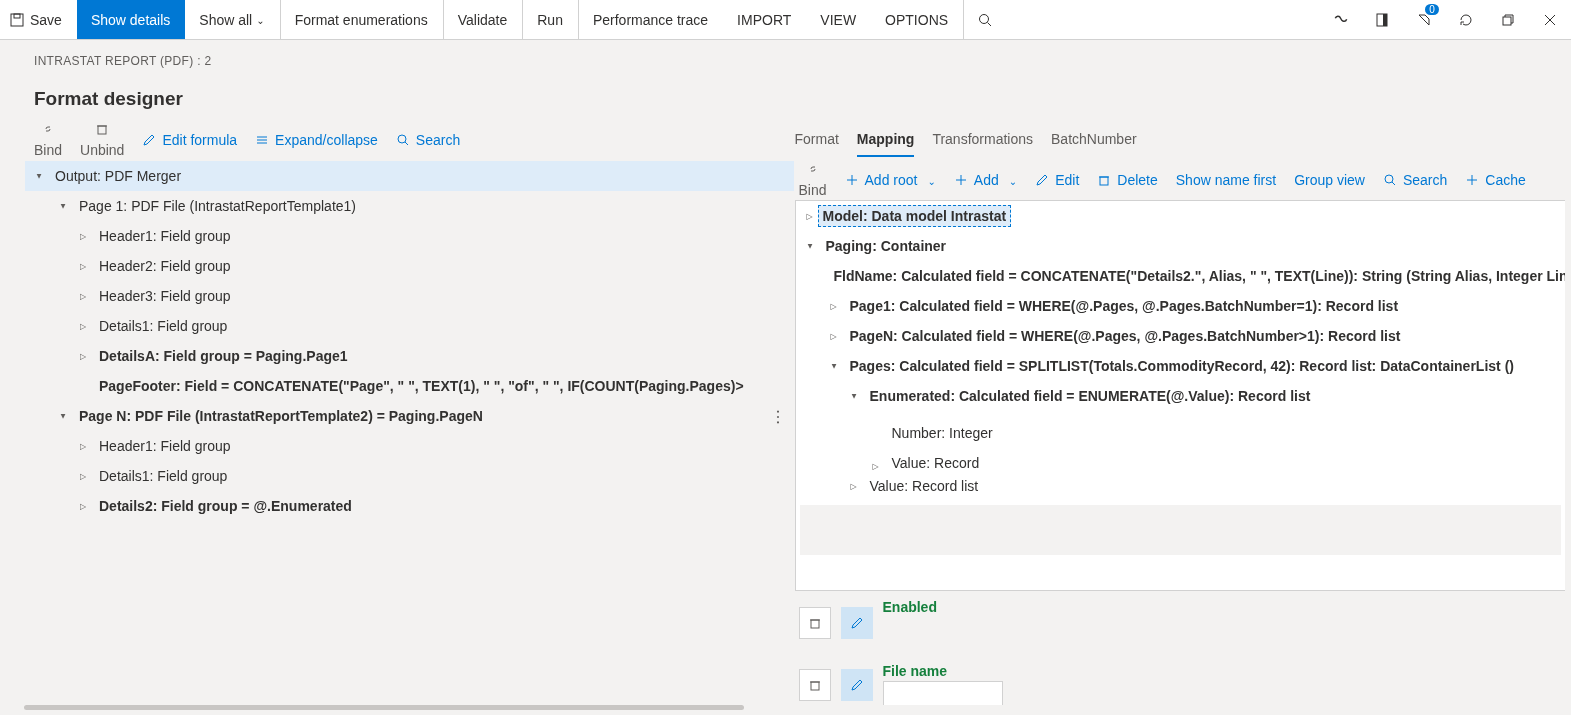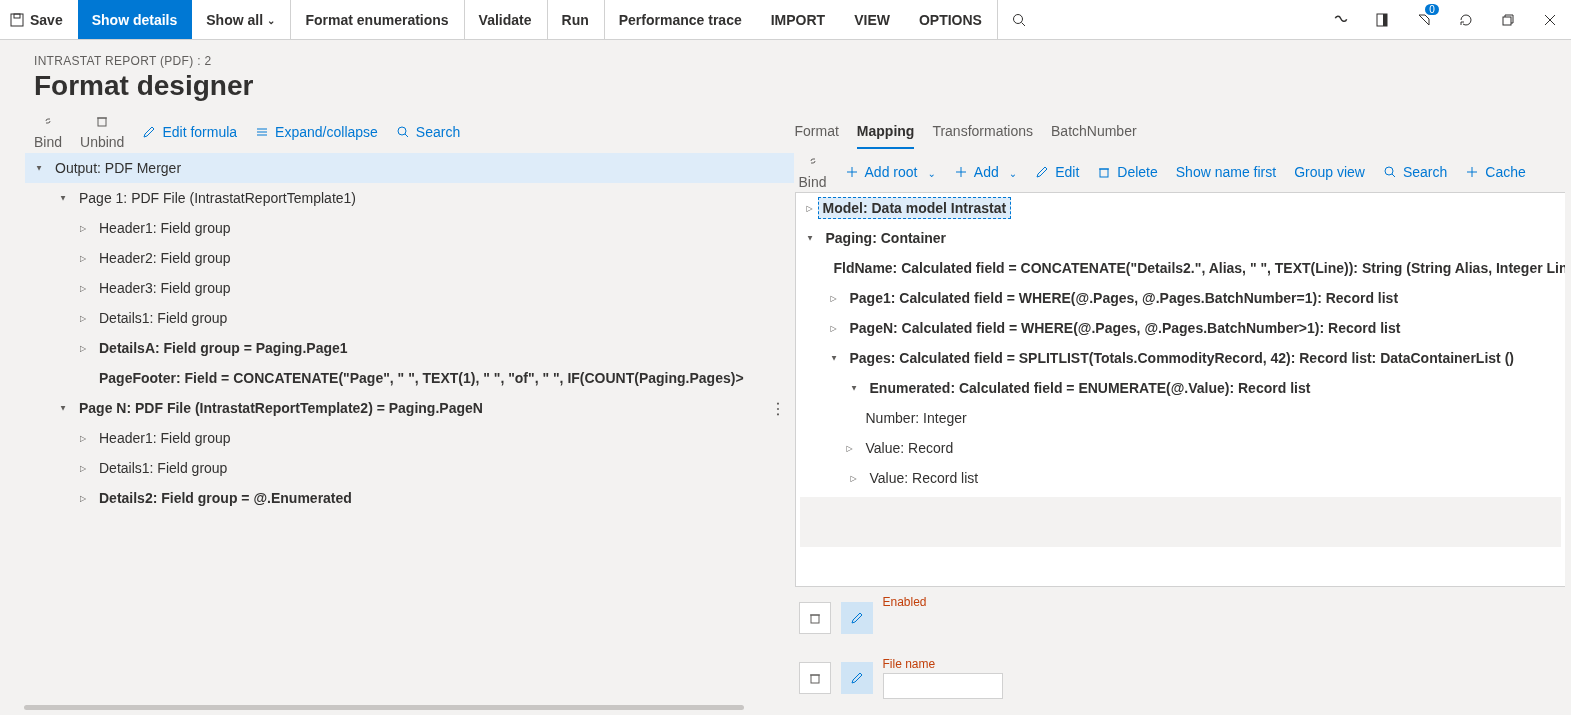--- a/index.html
+++ b/index.html
@@ -1,34 +1,34 @@
 <!DOCTYPE html>
 <html><head>
 <meta charset="utf-8">
 <style>
 * { box-sizing: border-box; margin: 0; padding: 0; font-family: "Segoe UI", sans-serif; }
 body { background: #f3f2f1; color: #323130; font-size: 14px; overflow: hidden; width: 1571px; height: 715px; }
 
 
 .top-toolbar { height: 40px; background: #fff; border-bottom: 1px solid #d1d1d1; display: flex; align-items: stretch; }
-.top-toolbar .tb-item { display: flex; align-items: center; padding: 0 14px; cursor: pointer; color: #323130; border-right: 1px solid transparent; position: relative; white-space: nowrap; font-weight: bold; }
+.top-toolbar .tb-item { display: flex; align-items: center; padding: 0 14px; cursor: pointer; color: #323130; border-right: 1px solid transparent; position: relative; white-space: nowrap; }
 .top-toolbar .sep { border-left: 1px solid #d1d1d1; justify-content: flex-end; }
 .top-toolbar .tb-item.save { padding-left: 10px; }
 .top-toolbar .tb-item.active { background: #0078d4; color: #fff; }
 .top-toolbar .save-icon, .search-ico, .titlebar-ico { margin-right: 6px; }
 .chev { margin-left: 4px; font-size: 10px; position: relative; top: 1px; }
 .top-right { margin-left: auto; display: flex; align-items: stretch; }
 .top-right .icon-btn { width: 42px; display: flex; align-items: center; justify-content: center; cursor: pointer; position: relative; }
 .top-right .icon-btn svg { width: 16px; height: 16px; }
 .badge { position: absolute; top: 4px; right: 6px; background: #0078d4; color: #fff; border-radius: 8px; font-size: 10px; padding: 0 4px; min-width: 14px; text-align: center; }
 
 
 .page-head { padding: 14px 24px 0 34px; }
 .breadcrumb { font-size: 12px; color: #605e5c; letter-spacing: 0.3px; }
-.page-title { font-size: 28px; font-weight: 600; margin-top: 2px; }
+.page-title { font-size: 19px; font-weight: 600; margin-top: 20px; }
 
 
 .content { display: flex; margin-top: 10px; height: calc(100% - 120px); }
 .pane { flex: 1; display: flex; flex-direction: column; min-width: 0; }
 .pane-left { padding-left: 24px; }
 .pane-right { padding-right: 6px; }
 
 
 .sub-toolbar { display: flex; align-items: center; height: 40px; gap: 18px; padding-left: 10px; }
 .sub-toolbar .link, .tabbar .tab, .right-toolbar .link { color: #0078d4; cursor: pointer; display: inline-flex; align-items: center; gap: 6px; font-size: 14px; }
@@ -44,33 +44,33 @@
 
 
 .tree-wrap { flex: 1; overflow: auto; position: relative; }
 .left-tree-wrap { border: 1px solid transparent; }
 .tree-row { display: flex; align-items: center; height: 30px; padding-left: 6px; white-space: nowrap; cursor: pointer; }
 .tree-row .toggle { width: 16px; text-align: center; color: #605e5c; font-size: 10px; cursor: pointer; }
 .tree-row .label { padding-left: 8px; }
 .tree-row.bold .label { font-weight: 600; }
 .indent1 { padding-left: 30px; }
 .indent2 { padding-left: 50px; }
-.indent3 { padding-left: 46px; }
+.indent3 { padding-left: 72px; align-items: flex-end; }
 .left-tree .tree-row.root { background: #deecf9; }
 .right-tree .tree-row.root-sel .label { border: 1px dashed #0078d4; background: #deecf9; padding: 2px 4px; }
 
 .right-tree-wrap { background: #fff; border: 1px solid #d1d1d1; border-right: none; overflow-y: scroll; }
 
 
 .prop-section { background: #f3f2f1; }
 .prop-row { display: flex; align-items: center; padding: 8px 0 8px 4px; gap: 10px; }
 .prop-row .icon-box { width: 32px; height: 32px; background: #fff; display: flex; align-items: center; justify-content: center; border: 1px solid #d1d1d1; cursor: pointer; }
 .prop-row .icon-box.blue-bg { background: #cfe4f5; border-color: #cfe4f5; }
 .prop-field { flex: 1; }
-.prop-field .plabel { font-size: 12px; color: #c2410c; margin-bottom: 2px; display: block; }
+.prop-field .plabel { font-size: 14px; color: #15803d; margin-bottom: 2px; display: block; font-weight: bold; }
 .prop-field input { width: 100%; height: 26px; border: 1px solid #d1d1d1; padding: 0 6px; background: #fff; }
 .prop-field .long-input { background: #f3f2f1; height: 30px; border: none; }
 
 
 .hscroll { height: 10px; background: #f3f2f1; position: absolute; bottom: 0; left: 24px; right: 24px; }
 .hscroll .thumb { height: 5px; background: #c8c6c4; width: 720px; border-radius: 3px; }
 
 
 .more-dots { position: absolute; right: 8px; color: #605e5c; cursor: pointer; font-size: 16px; letter-spacing: -1px; transform: rotate(90deg); }
 </style>

